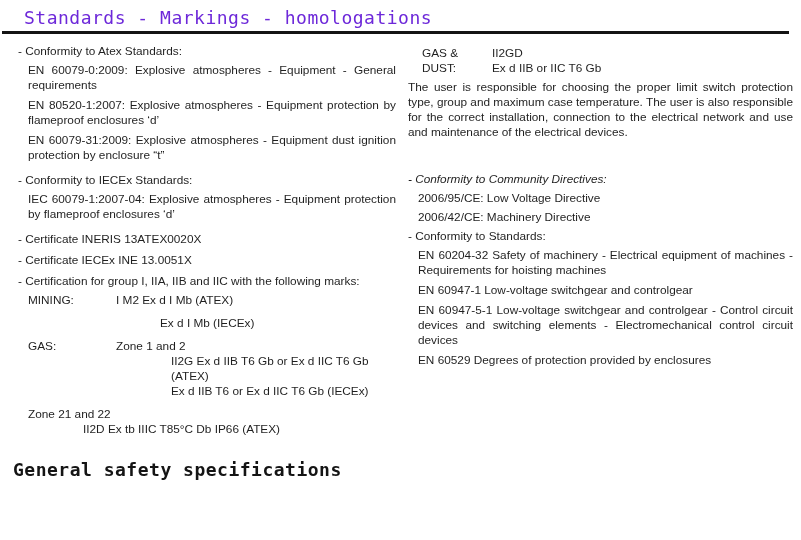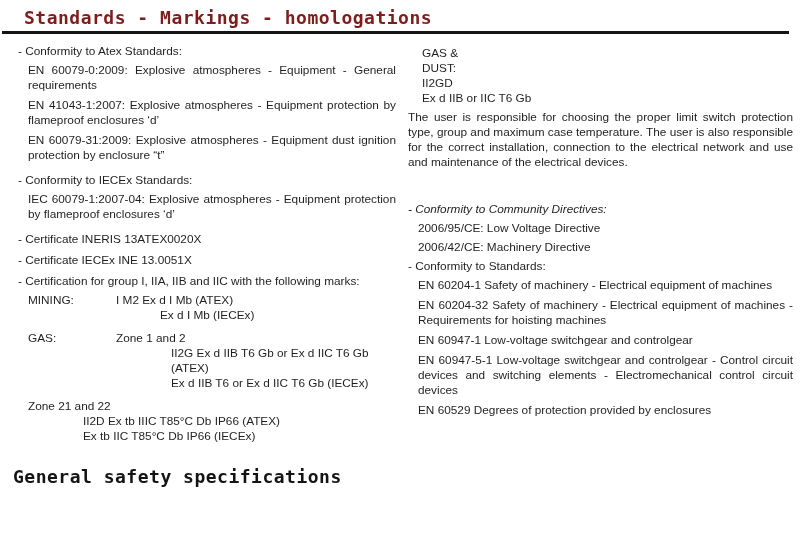--- a/index.html
+++ b/index.html
@@ -15,24 +15,24 @@
     overflow: hidden;
   }
   .page {
     position: relative;
     width: 801px;
     height: 540px;
     background: #ffffff;
   }
   .doc-title {
     font-family: "DejaVu Sans Mono", monospace;
-    font-weight: bold;
+    font-weight: normal;
     font-size: 18px;
     letter-spacing: 0.5px;
-    color: #7f1d1d;
+    color: #6d28d9;
     margin: 7px 0 0 24px;
     white-space: nowrap;
   }
   .rule-thick {
     height: 3px;
     background: #141414;
     margin: 3px 12px 0 2px;
   }
   .columns {
     display: flex;
@@ -60,27 +60,26 @@
   .mark-row {
     display: flex;
     margin: 0 0 6px 10px;
   }
   .mark-row.spaced { margin-top: 8px; }
   .mark-label {
     width: 88px;
     flex-shrink: 0;
   }
   .mark-line { }
-  .mark-sub-sm { padding-left: 44px; }
+  .mark-sub-sm { padding-left: 44px; margin-top: 8px; }
   .mark-sub    { padding-left: 55px; }
 
   .gasdust-row {
     display: flex;
     margin: 2px 0 4px 14px;
-    flex-direction: column;
   }
   .gasdust-label {
     width: 70px;
     flex-shrink: 0;
   }
   .note {
     text-align: justify;
     margin-top: 3px;
   }
   .gap-lg { margin-top: 32px; font-style: italic; }
@@ -101,21 +100,21 @@
 <div class="page">
 
   <h1 class="doc-title">Standards - Markings - homologations</h1>
   <div class="rule-thick"></div>
 
   <div class="columns">
 
     <div class="col-left">
       <p class="bullet">- Conformity to Atex Standards:</p>
       <p class="item">EN 60079-0:2009: Explosive atmospheres - Equipment - General requirements</p>
-      <p class="item">EN 41043-1:2007: Explosive atmospheres - Equipment protection by flameproof enclosures ‘d’</p>
+      <p class="item">EN 80520-1:2007: Explosive atmospheres - Equipment protection by flameproof enclosures ‘d’</p>
       <p class="item">EN 60079-31:2009: Explosive atmospheres - Equipment dust ignition protection by enclosure “t”</p>
 
       <p class="bullet mt-sect">- Conformity to IECEx Standards:</p>
       <p class="item">IEC 60079-1:2007-04: Explosive atmospheres - Equipment protection by flameproof enclosures ‘d’</p>
 
       <p class="bullet mt-sect">- Certificate INERIS 13ATEX0020X</p>
       <p class="bullet mt-sm">- Certificate IECEx INE 13.0051X</p>
 
       <p class="bullet mt-sm">- Certification for group I, IIA, IIB and IIC with the following marks:</p>
 
@@ -133,42 +132,40 @@
           <div class="mark-line">Zone 1 and 2</div>
           <div class="mark-sub">II2G Ex d IIB T6 Gb or Ex d IIC T6 Gb (ATEX)</div>
           <div class="mark-sub">Ex d IIB T6 or Ex d IIC T6 Gb (IECEx)</div>
         </div>
       </div>
 
       <div class="mark-row spaced">
         <div class="mark-content">
           <div class="mark-line">Zone 21 and 22</div>
           <div class="mark-sub">II2D Ex tb IIIC T85°C Db IP66 (ATEX)</div>
-          <div class="mark-sub">Ex tb IIC T85°C Db IP66 (IECEx)</div>
         </div>
       </div>
     </div>
 
     <div class="col-right">
       <div class="gasdust-row">
         <span class="gasdust-label">GAS &amp; DUST:</span>
         <div class="gasdust-content">
           <div>II2GD</div>
           <div>Ex d IIB or IIC T6 Gb</div>
         </div>
       </div>
 
       <p class="note">The user is responsible for choosing the proper limit switch protection type, group and maximum case temperature. The user is also responsible for the correct installation, connection to the electrical network and use and maintenance of the electrical devices.</p>
 
       <p class="bullet gap-lg">- Conformity to Community Directives:</p>
       <p class="item-plain">2006/95/CE: Low Voltage Directive</p>
       <p class="item-plain">2006/42/CE: Machinery Directive</p>
 
       <p class="bullet">- Conformity to Standards:</p>
-      <p class="item">EN 60204-1  Safety of machinery - Electrical equipment of machines</p>
       <p class="item">EN 60204-32  Safety of machinery - Electrical equipment of machines - Requirements for hoisting machines</p>
       <p class="item">EN 60947-1 Low-voltage switchgear and controlgear</p>
       <p class="item">EN 60947-5-1 Low-voltage switchgear and controlgear - Control circuit devices and switching elements - Electromechanical control circuit devices</p>
       <p class="item">EN 60529  Degrees of protection provided by enclosures</p>
     </div>
 
   </div>
 
   <h2 class="safety-title">General safety specifications</h2>
 

